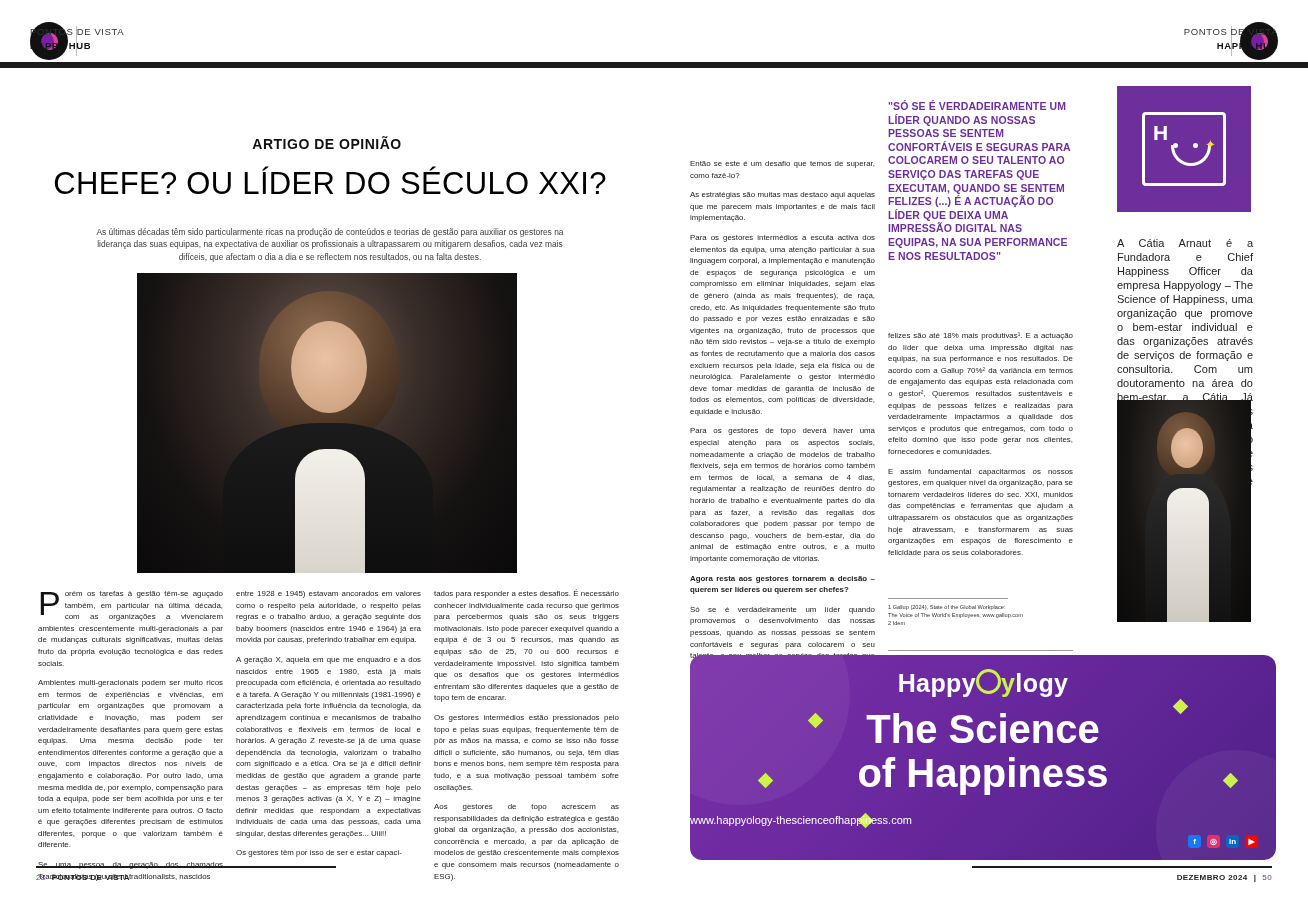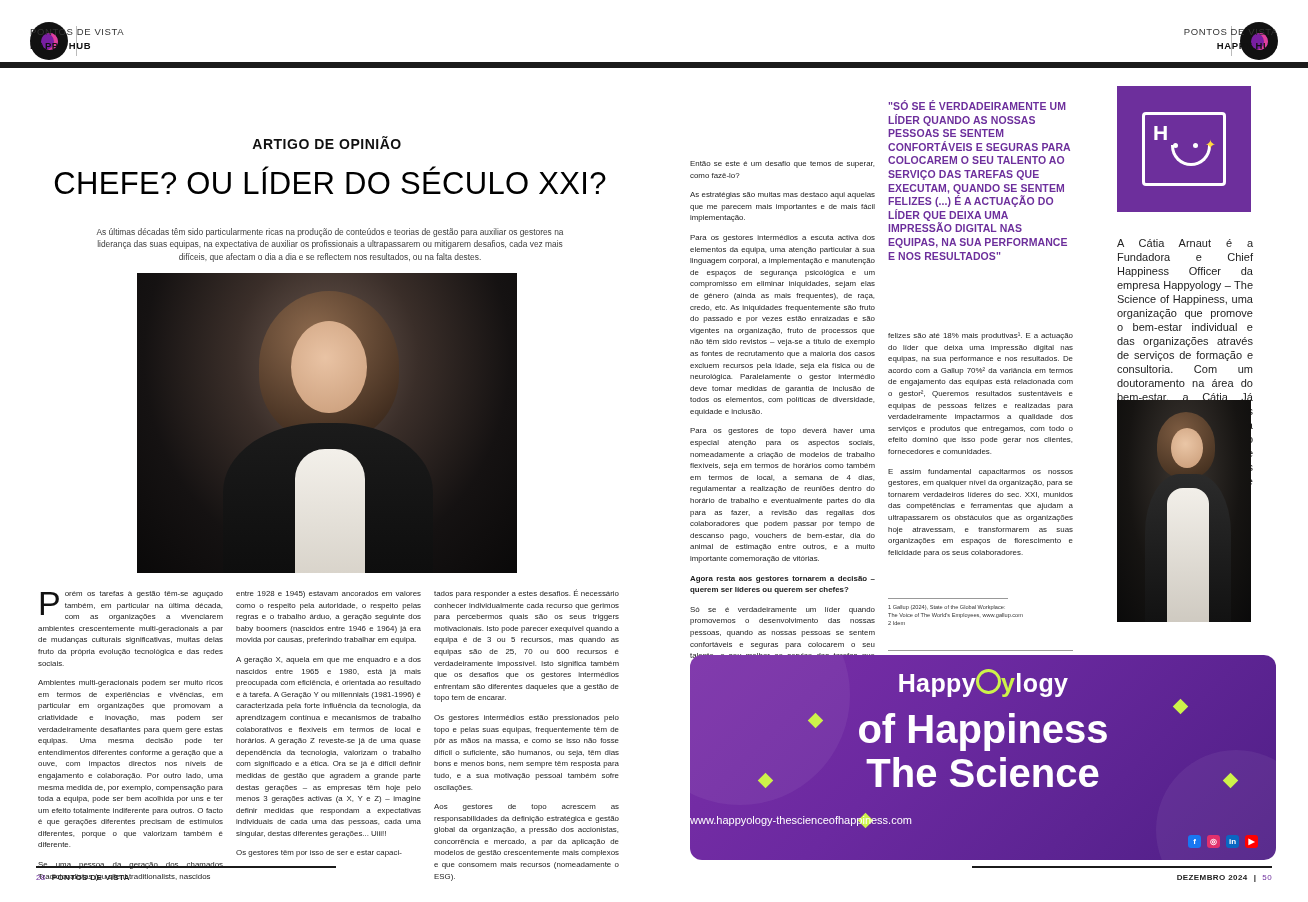--- a/index.html
+++ b/index.html
@@ -249,22 +249,22 @@
     <span class="diamond" style="left:120px;top:60px;"></span>
     <span class="diamond" style="left:70px;top:120px;"></span>
     <span class="diamond" style="left:170px;top:160px;"></span>
     <span class="diamond" style="right:90px;top:46px;"></span>
     <span class="diamond" style="right:40px;top:120px;"></span>
 
     <div class="ad-logo">
       <span>Happy</span><span class="o"></span><span class="y">y</span><span>logy</span>
     </div>
     <div class="ad-title">
+      <div>The Science</div>
       <div>of Happiness</div>
-      <div>The Science</div>
     </div>
     <div class="ad-url">www.happyology-thescienceofhappiness.com</div>
     <div class="ad-social">
       <span class="fb">f</span>
       <span class="ig">◎</span>
       <span class="in">in</span>
       <span class="yt">▶</span>
     </div>
   </div>
 

